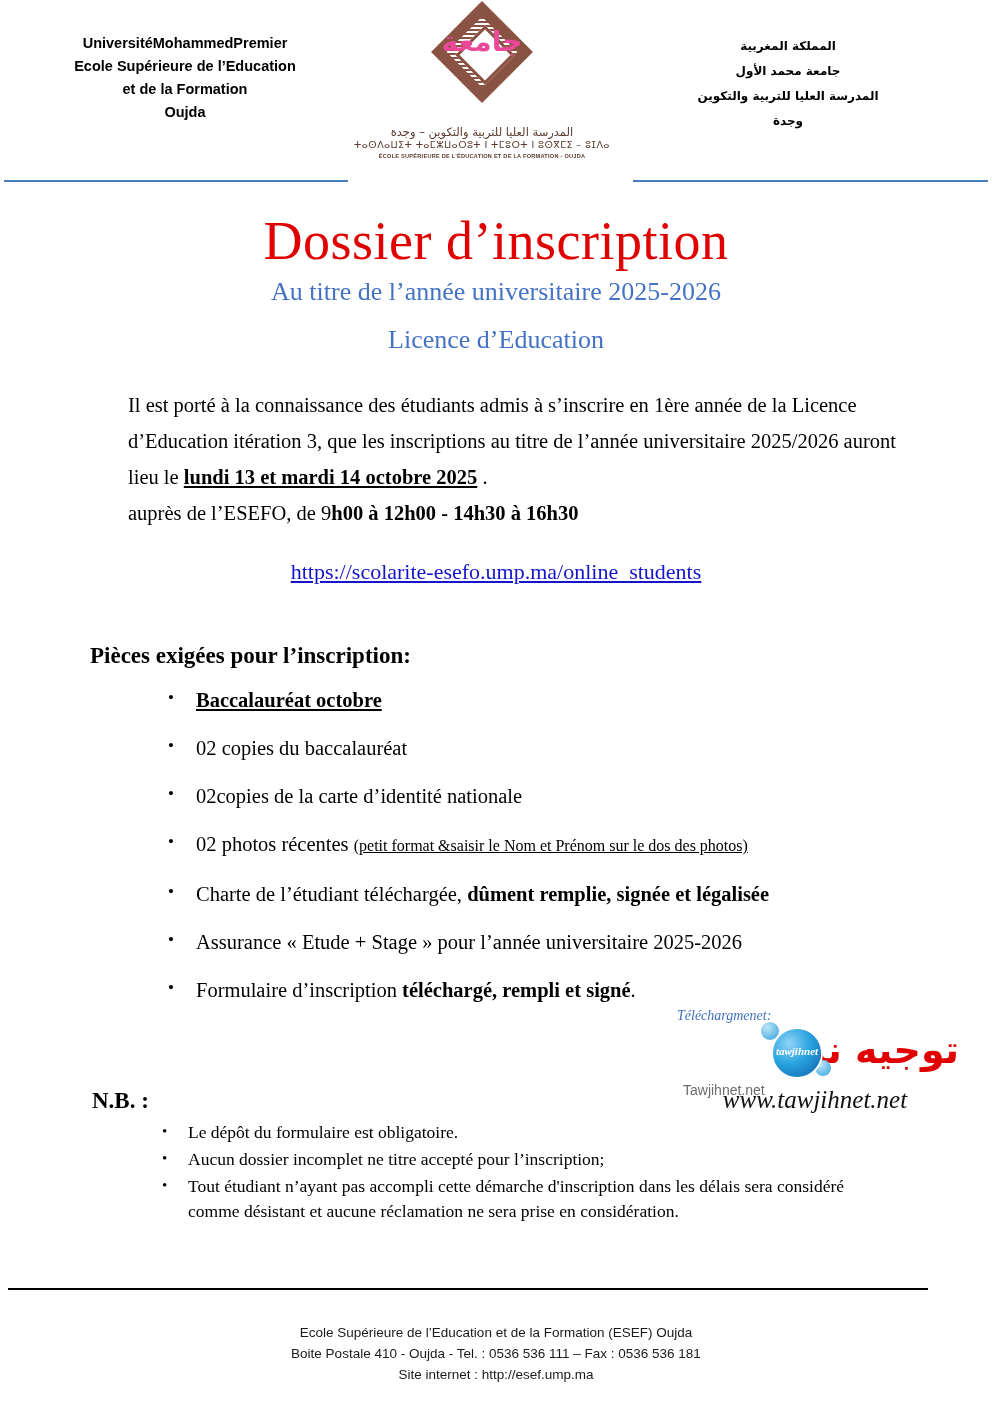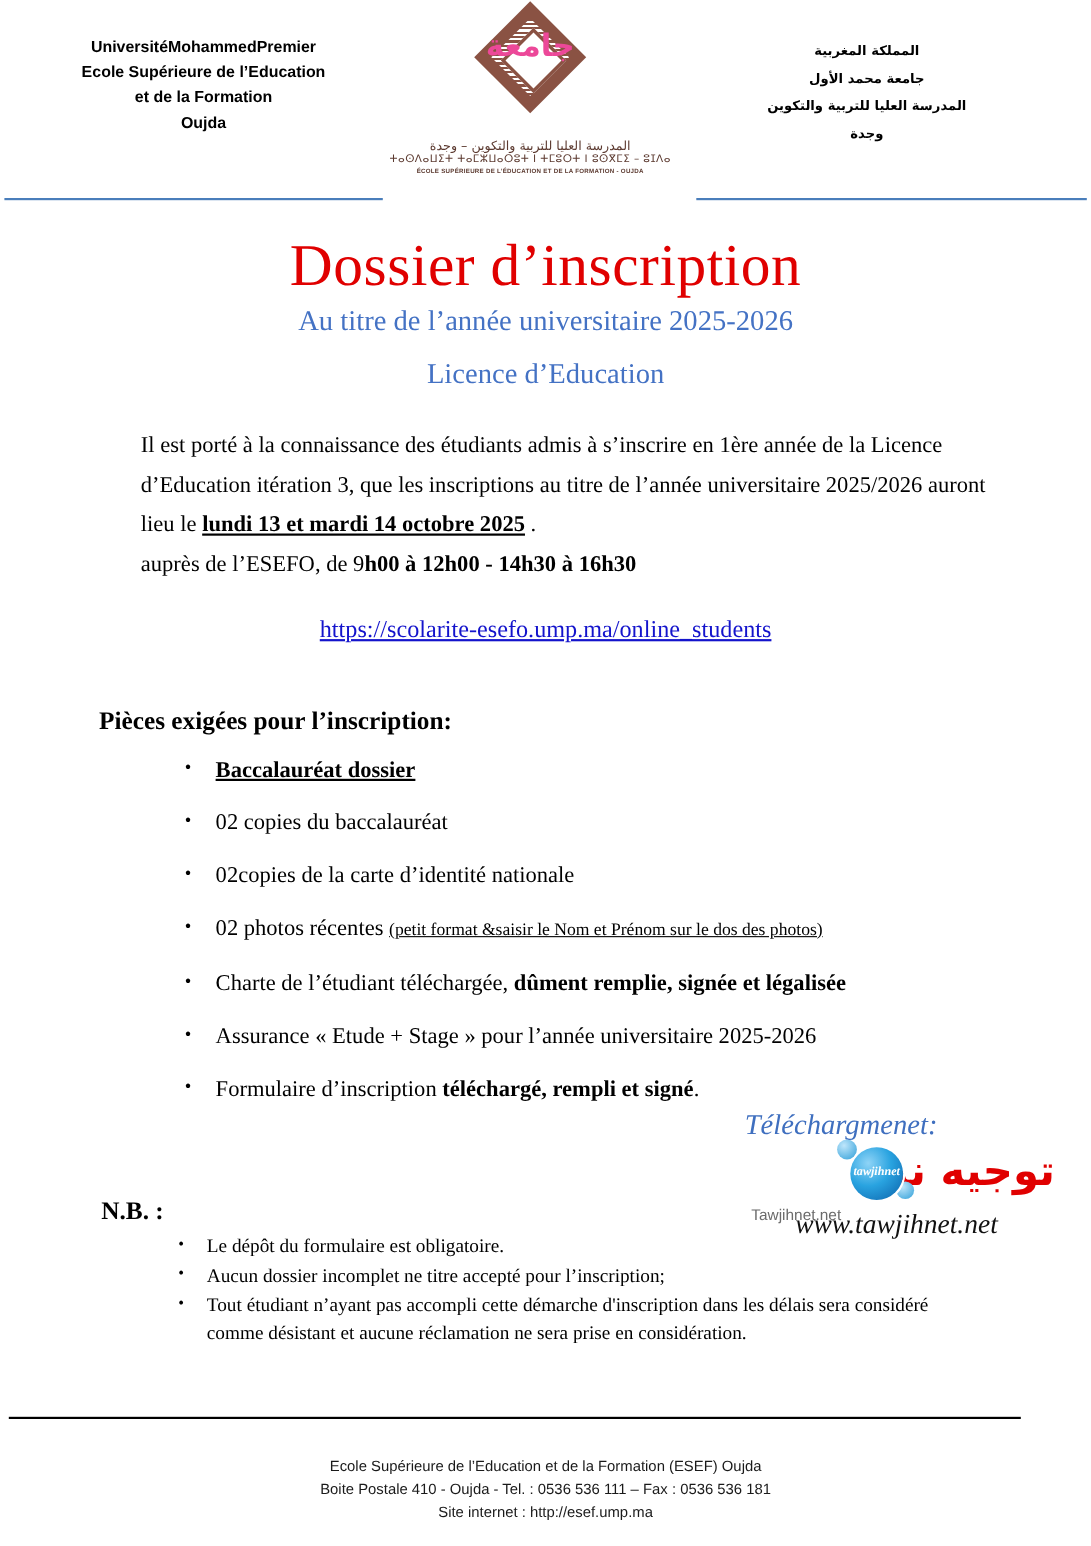--- a/index.html
+++ b/index.html
@@ -239,21 +239,21 @@
   .tawjih {
     position: absolute;
     left: 665px;
     top: 1008px;
     width: 300px;
     text-align: center;
   }
   .tawjih-dl {
     font-family: "Liberation Serif", serif;
     font-style: italic;
-    font-size: 26px;
+    font-size: 14px;
     color: #3f6fbf;
     text-align: left;
     margin-left: 12px;
   }
   .tawjih-logo {
     position: relative;
     height: 56px;
     margin-top: 2px;
   }
   .tawjih-ar {
@@ -423,21 +423,21 @@
 </div>
 
 <div class="link-row">
   <span class="doc-link">https://scolarite-esefo.ump.ma/online_students</span>
 </div>
 
 <div class="pieces-head">Pièces exigées pour l’inscription:</div>
 
 <ul class="docs">
   <li>
-    <span class="ul-bold">Baccalauréat dossier</span>
+    <span class="ul-bold">Baccalauréat octobre</span>
   </li>
   <li>
     <span>02 copies du baccalauréat</span>
   </li>
   <li>
     <span>02copies de la carte d’identité nationale</span>
   </li>
   <li>
     <span>02 photos récentes </span><span class="small-note">(petit format &amp;saisir le Nom et Prénom sur le dos des photos)</span>
   </li>

